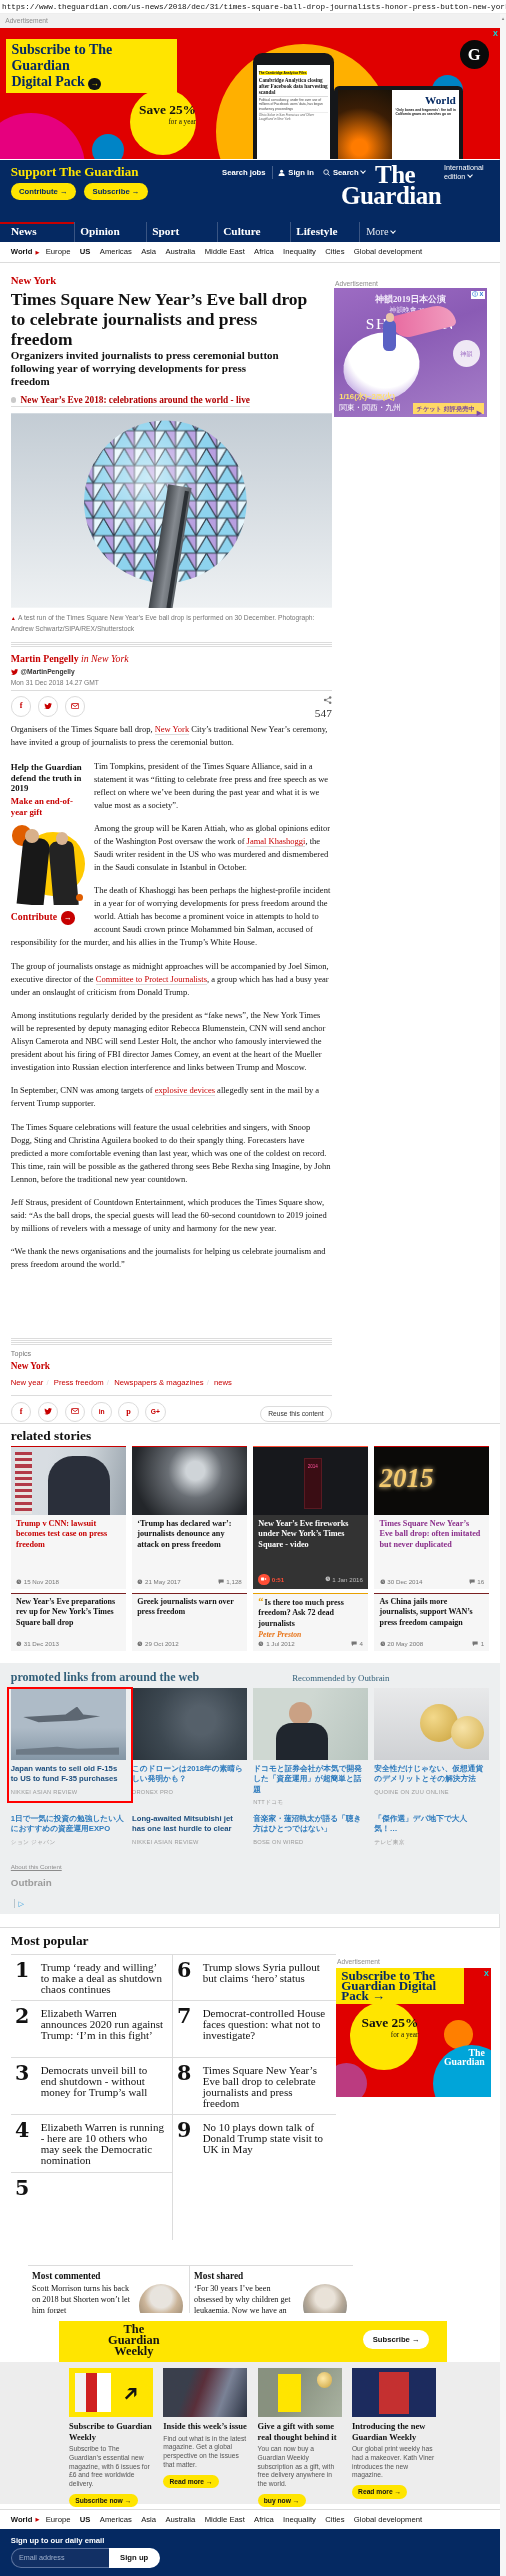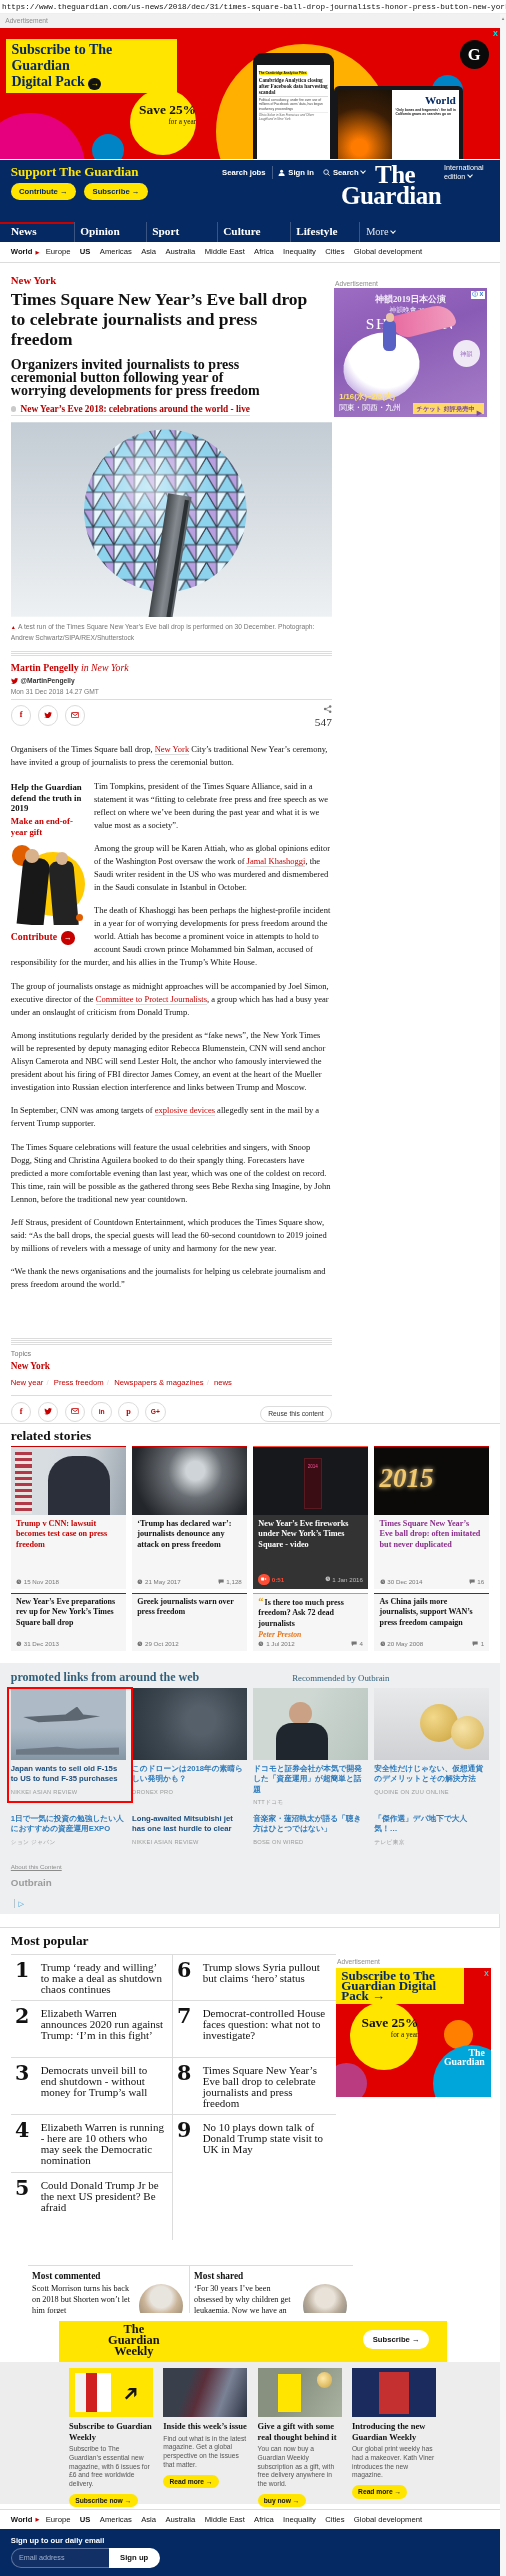--- a/index.html
+++ b/index.html
@@ -67,39 +67,39 @@
   .subnav .lead{font-weight:bold;margin-right:3.1px}
   .subnav .mark{color:#c70000;font-size:5.2px;margin-right:6.2px}
   .subnav .sitem{margin-right:9.3px}
   .subnav .bold{font-weight:bold}
 
   
   #article{top:263px;height:1160px;background:#fff}
   .flow{position:absolute;left:10.8px;top:0;width:321px;height:1065px;overflow:hidden}
   .kicker{margin-top:11.3px;color:#c70000;font-family:"Liberation Serif",serif;font-weight:bold;font-size:10.8px}
   .headline{margin-top:3.1px;font-family:"Liberation Serif",serif;font-weight:bold;font-size:17.5px;line-height:20px;width:309px}
-  .standfirst{margin-top:9px;font-family:"Liberation Serif",serif;font-weight:600;font-size:14px;line-height:13px;width:268px}
+  .standfirst{margin-top:0;font-family:"Liberation Serif",serif;font-weight:600;font-size:11px;line-height:13px;width:268px}
   .livelink{margin-top:6.2px;font-family:"Liberation Serif",serif;font-weight:bold;font-size:9.3px;color:#b00000;border-bottom:0.5px solid #dcdcdc;display:inline-block;padding-bottom:1px}
   .livedot{display:inline-block;width:5.7px;height:5.7px;border-radius:50%;background:#c9c9c9;margin-right:4.1px}
   .figure{margin-top:6.2px;width:321px;height:195px}
   .caption{margin-top:5.2px;font-size:6.7px;color:#767676;line-height:9.8px;width:314px}
   .caption .mk{color:#c70000;font-size:5.2px;margin-right:2.1px}
   .ruler{margin-top:8.2px;height:6.7px;width:321px;background:repeating-linear-gradient(to bottom,#dcdcdc 0 0.5px,transparent 0.5px 2.1px)}
   .byline{margin-top:4.1px;font-family:"Liberation Serif",serif;font-size:9.8px;color:#c70000}
   .byline b{font-weight:bold}
   .byline i{font-style:italic}
   .handle{margin-top:4.6px;font-size:6.7px;font-weight:bold;color:#333}
   .tbird{fill:#c70000}
   .date{margin-top:3.6px;font-size:6.7px;color:#767676}
   .hrline{margin-top:4.6px;border-top:0.5px solid #dcdcdc;width:321px}
   .sharerow{margin-top:5.2px;height:24px;position:relative;width:321px}
   .scirc{display:inline-block;width:18.5px;height:18.5px;border:0.5px solid #dcdcdc;border-radius:50%;text-align:center;line-height:18.5px;color:#c70000;font-weight:bold;font-size:8.2px;margin-right:4.1px;background:#fff}
   .count{position:absolute;right:0;top:0;text-align:right;color:#333}
   .count .n{font-family:"Liberation Serif",serif;font-size:11.3px;display:block}
-  .bodytext{margin-top:14px;font-family:"Liberation Serif",serif;font-size:8.5px;line-height:13px;color:#121212}
+  .bodytext{margin-top:3px;font-family:"Liberation Serif",serif;font-size:8.5px;line-height:13px;color:#121212}
   .bodytext p{margin:0 0 10.3px 0}
   .rlink{color:#c70000;border-bottom:0.5px solid #dcdcdc;text-decoration:none}
   .contrib{float:left;width:75px;margin:2.1px 8.2px 4.1px 0}
   .contrib .t1{font-family:"Liberation Serif",serif;font-weight:bold;font-size:8.8px;line-height:10.8px;color:#121212}
   .contrib .t2{font-family:"Liberation Serif",serif;font-weight:bold;font-size:8.8px;line-height:10.8px;color:#c70000;margin-top:2.1px}
   .cimg{position:relative;width:75px;height:82px;margin-top:5.2px;overflow:hidden}
   .cimg .oc{position:absolute;left:1px;top:2.1px;width:20.6px;height:20.6px;border-radius:50%;background:#e05e00}
   .cimg .yc{position:absolute;left:10.3px;top:9.3px;width:64px;height:64px;border-radius:50%;background:#ffca00}
   .cimg .f1{position:absolute;left:9.3px;top:14.4px;width:27px;height:67px;background:#181818;border-radius:7.2px 9.3px 0 0;transform:rotate(6deg)}
   .cimg .f2{position:absolute;left:40px;top:17.5px;width:25px;height:65px;background:#232323;border-radius:8.2px 7.2px 0 0;transform:rotate(-5deg)}
@@ -721,21 +721,20 @@
           <span class="mptxt">Elizabeth Warren is running - here are 10 others who may seek the Democratic nomination</span>
         </div>
       <div class="mpcell" style="min-height:58px">
           <span class="mpnum">9</span>
           <span class="mptxt">No 10 plays down talk of Donald Trump state visit to UK in May</span>
         </div>
     </div>
     <div class="mprow">
       <div class="mpcell l" style="min-height:68px">
           <span class="mpnum">5</span>
-          <span class="mptxt">Could Donald Trump Jr be the next US president? Be afraid</span>
         </div>
     </div>
   </div>
   <div class="engage">
     <div class="engcol l">
       <div class="englab">Most commented</div>
       <div class="engrow">
           <span class="engtxt">Scott Morrison turns his back on 2018 but Shorten won’t let him forget</span>
           <span class="avatar av1"></span>
         </div>

